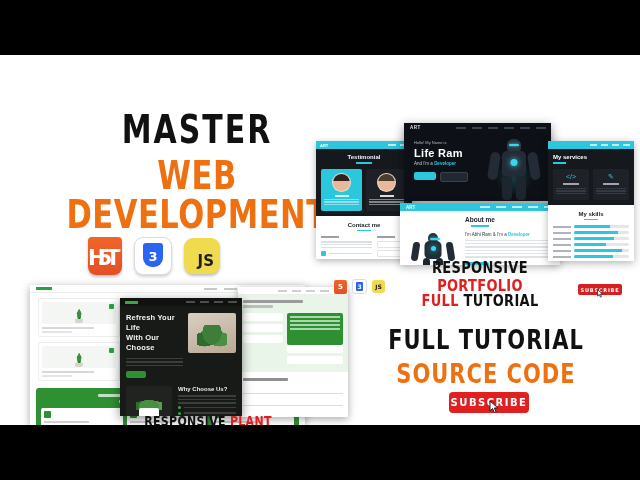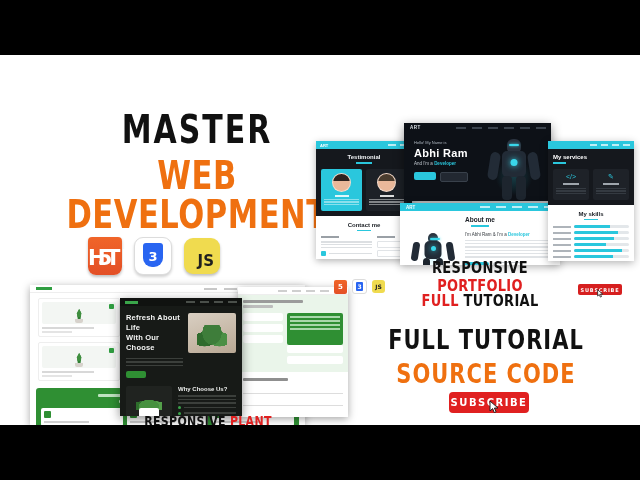--- a/index.html
+++ b/index.html
@@ -394,21 +394,21 @@
       <div class="pd-nav">
         <div class="brand"></div>
         <i></i>
           <i></i>
         <i></i>
           <i></i>
       </div>
       <div class="pd-hero">
         <div class="pd-copy">
           <div class="pd-h1">
-            <div>Refresh About Life</div>
+            <div>Refresh Your Life</div>
             <div>With Our Choose</div>
           </div>
           <div class="pd-p">
               <i></i>
               <i></i>
               <i></i>
             </div>
           <div class="pd-btn"></div>
         </div>
         <div class="pd-img">
@@ -499,21 +499,21 @@
         <i></i>
           <i></i>
         <i></i>
           <i></i>
         <i></i>
           <i></i>
       </div>
       <div class="ph-body">
         <div class="ph-copy">
           <div class="ph-small">Hello! My Name is</div>
-          <div class="ph-name">Abhi Ram</div>
+          <div class="ph-name">Life Ram</div>
           <div class="ph-role">
             <span>And I'm a </span><b>Developer</b>
           </div>
           <div class="ph-btns">
             <div class="ph-b1"></div>
             <div class="ph-b2"></div>
           </div>
         </div>
         <div class="ph-art">
           <div class="robot">

